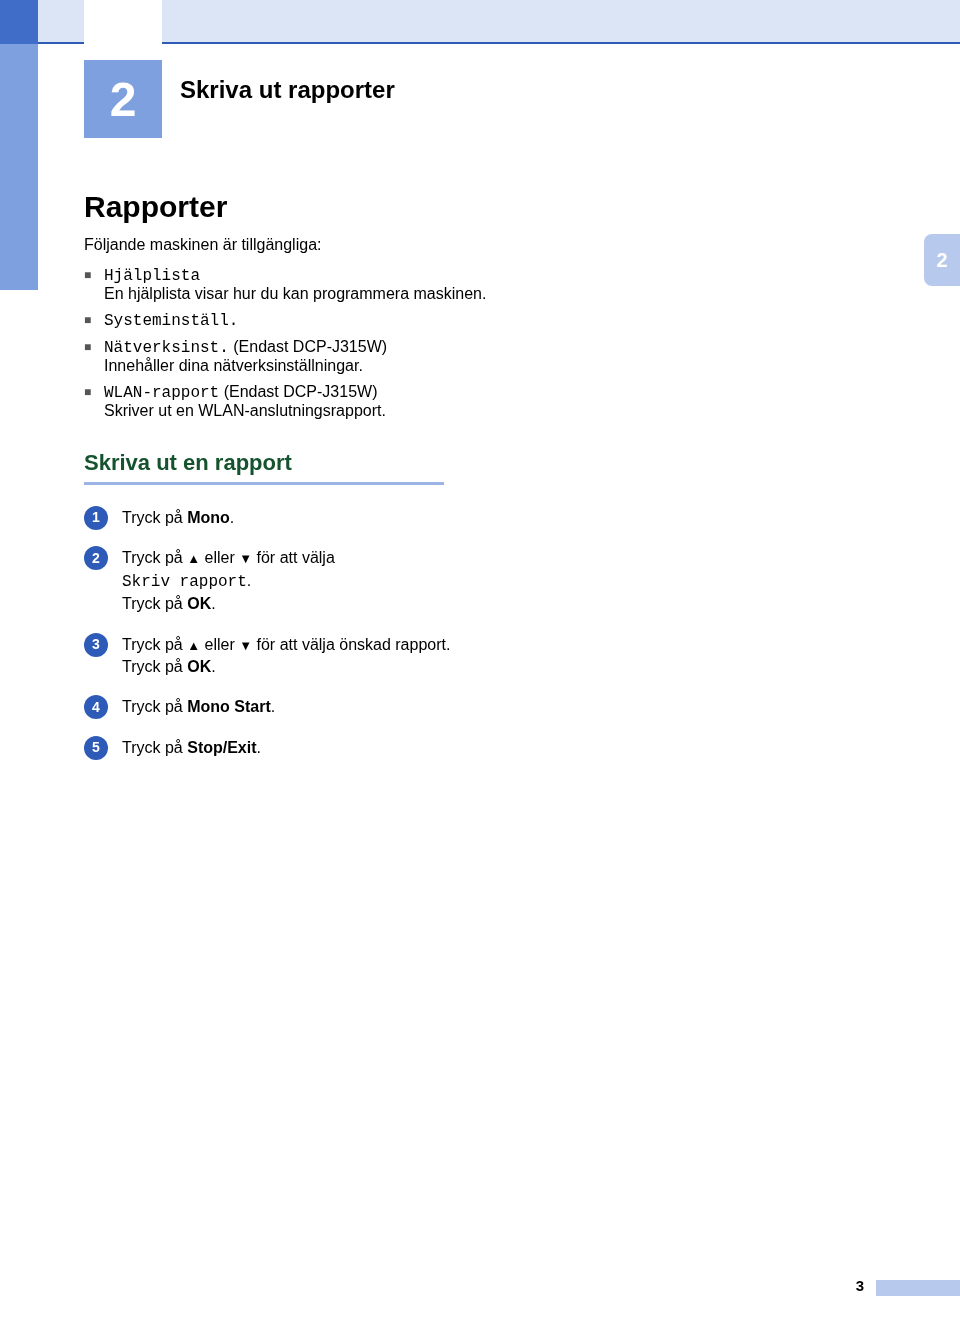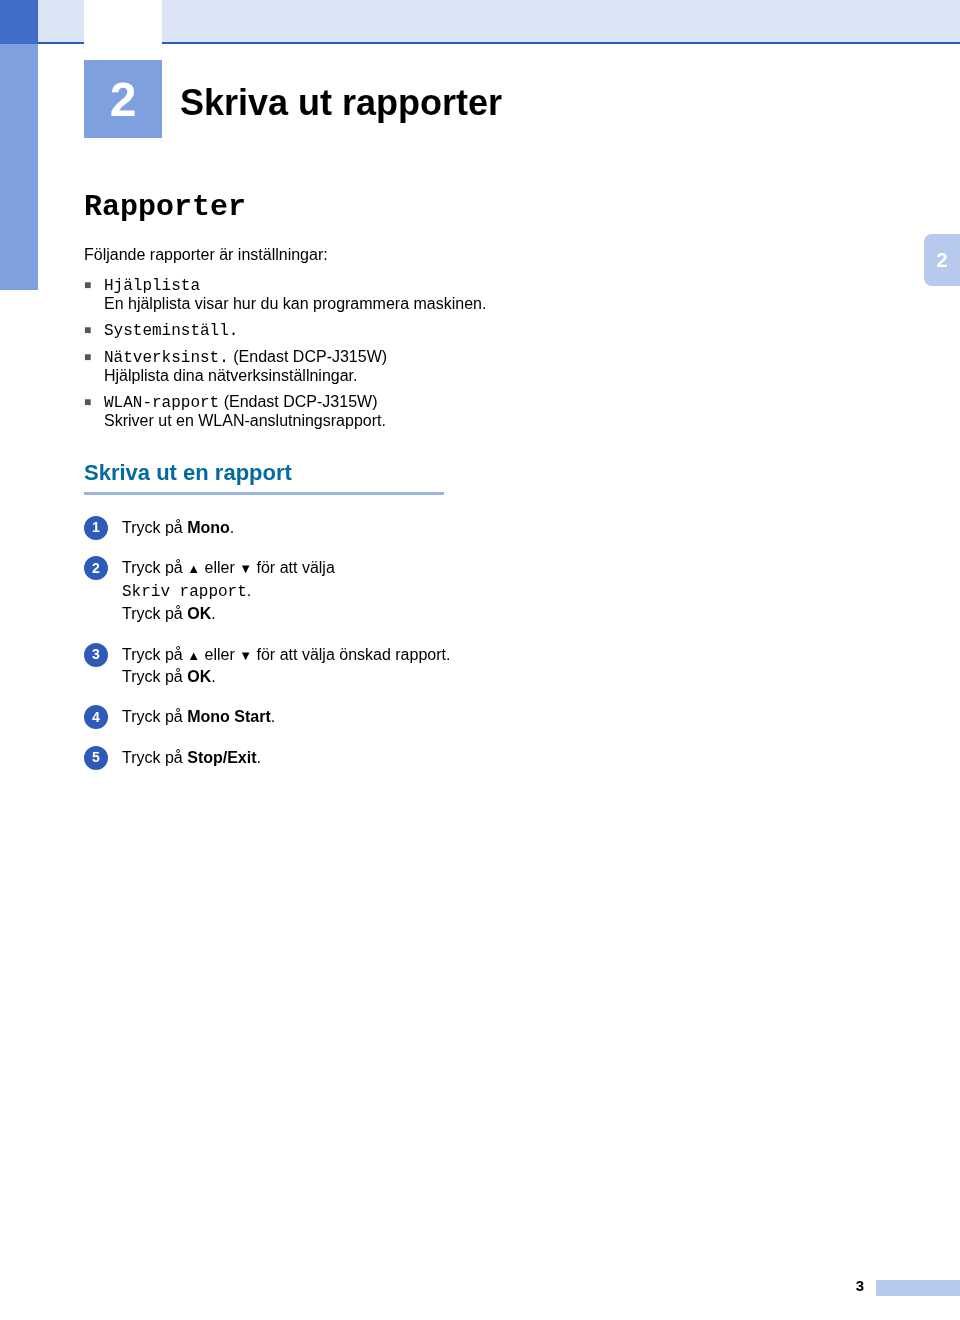--- a/index.html
+++ b/index.html
@@ -43,22 +43,22 @@
     background: #7fa0de;
     color: #fff;
     font-size: 48px;
     font-weight: bold;
     display: flex;
     align-items: center;
     justify-content: center;
   }
   .chapter-title {
     position: absolute;
-    left: 180px; top: 82px;
-    font-size: 36px;
+    left: 180px; top: 76px;
+    font-size: 24px;
     font-weight: bold;
   }
   .side-tab {
     position: absolute;
     right: 0; top: 234px;
     width: 36px; height: 52px;
     background: #b7c9ec;
     border-radius: 8px 0 0 8px;
     color: #fff;
     font-weight: bold;
@@ -68,22 +68,21 @@
     justify-content: center;
   }
   .content {
     position: absolute;
     left: 84px; top: 190px;
     width: 410px;
   }
   .h1 {
     font-size: 30px;
     font-weight: bold;
-    margin-bottom: 22px;
-    font-family: Liberation Mono, monospace;
+    margin-bottom: 12px;
   }
   .intro {
     font-size: 16px;
     margin-bottom: 12px;
   }
   .blist {
     list-style: none;
     padding-left: 0;
     font-size: 16px;
   }
@@ -104,21 +103,21 @@
     font-family: "Courier New", monospace;
   }
   .sub {
     display: block;
     margin-top: 0;
     margin-bottom: 4px;
   }
   .h2 {
     font-size: 22px;
     font-weight: bold;
-    color: #0369a1;
+    color: #14532d;
     margin-top: 30px;
     padding-bottom: 6px;
     border-bottom: 3px solid #9ab4e4;
     width: 360px;
     margin-bottom: 22px;
   }
   .steps {
     list-style: none;
     padding: 0;
     counter-reset: step;
@@ -166,33 +165,33 @@
 <div class="left-rail"></div>
 <div class="left-rail-dark"></div>
 
 <div class="chapter-box">2</div>
 <div class="chapter-title">Skriva ut rapporter</div>
 
 <div class="side-tab">2</div>
 
 <div class="content">
   <div class="h1">Rapporter</div>
-  <div class="intro">Följande rapporter är inställningar:</div>
+  <div class="intro">Följande maskinen är tillgängliga:</div>
 
   <ul class="blist">
     <li>
       <span class="mono">Hjälplista</span>
       <span class="sub">En hjälplista visar hur du kan programmera maskinen.</span>
     </li>
     <li>
       <span class="mono">Systeminställ.</span>
     </li>
     <li>
       <span class="mono">Nätverksinst.</span><span> (Endast DCP-J315W)</span>
-      <span class="sub">Hjälplista dina nätverksinställningar.</span>
+      <span class="sub">Innehåller dina nätverksinställningar.</span>
     </li>
     <li>
       <span class="mono">WLAN-rapport</span><span> (Endast DCP-J315W)</span>
       <span class="sub">Skriver ut en WLAN-anslutningsrapport.</span>
     </li>
   </ul>
 
   <div class="h2">Skriva ut en rapport</div>
 
   <ol class="steps">

